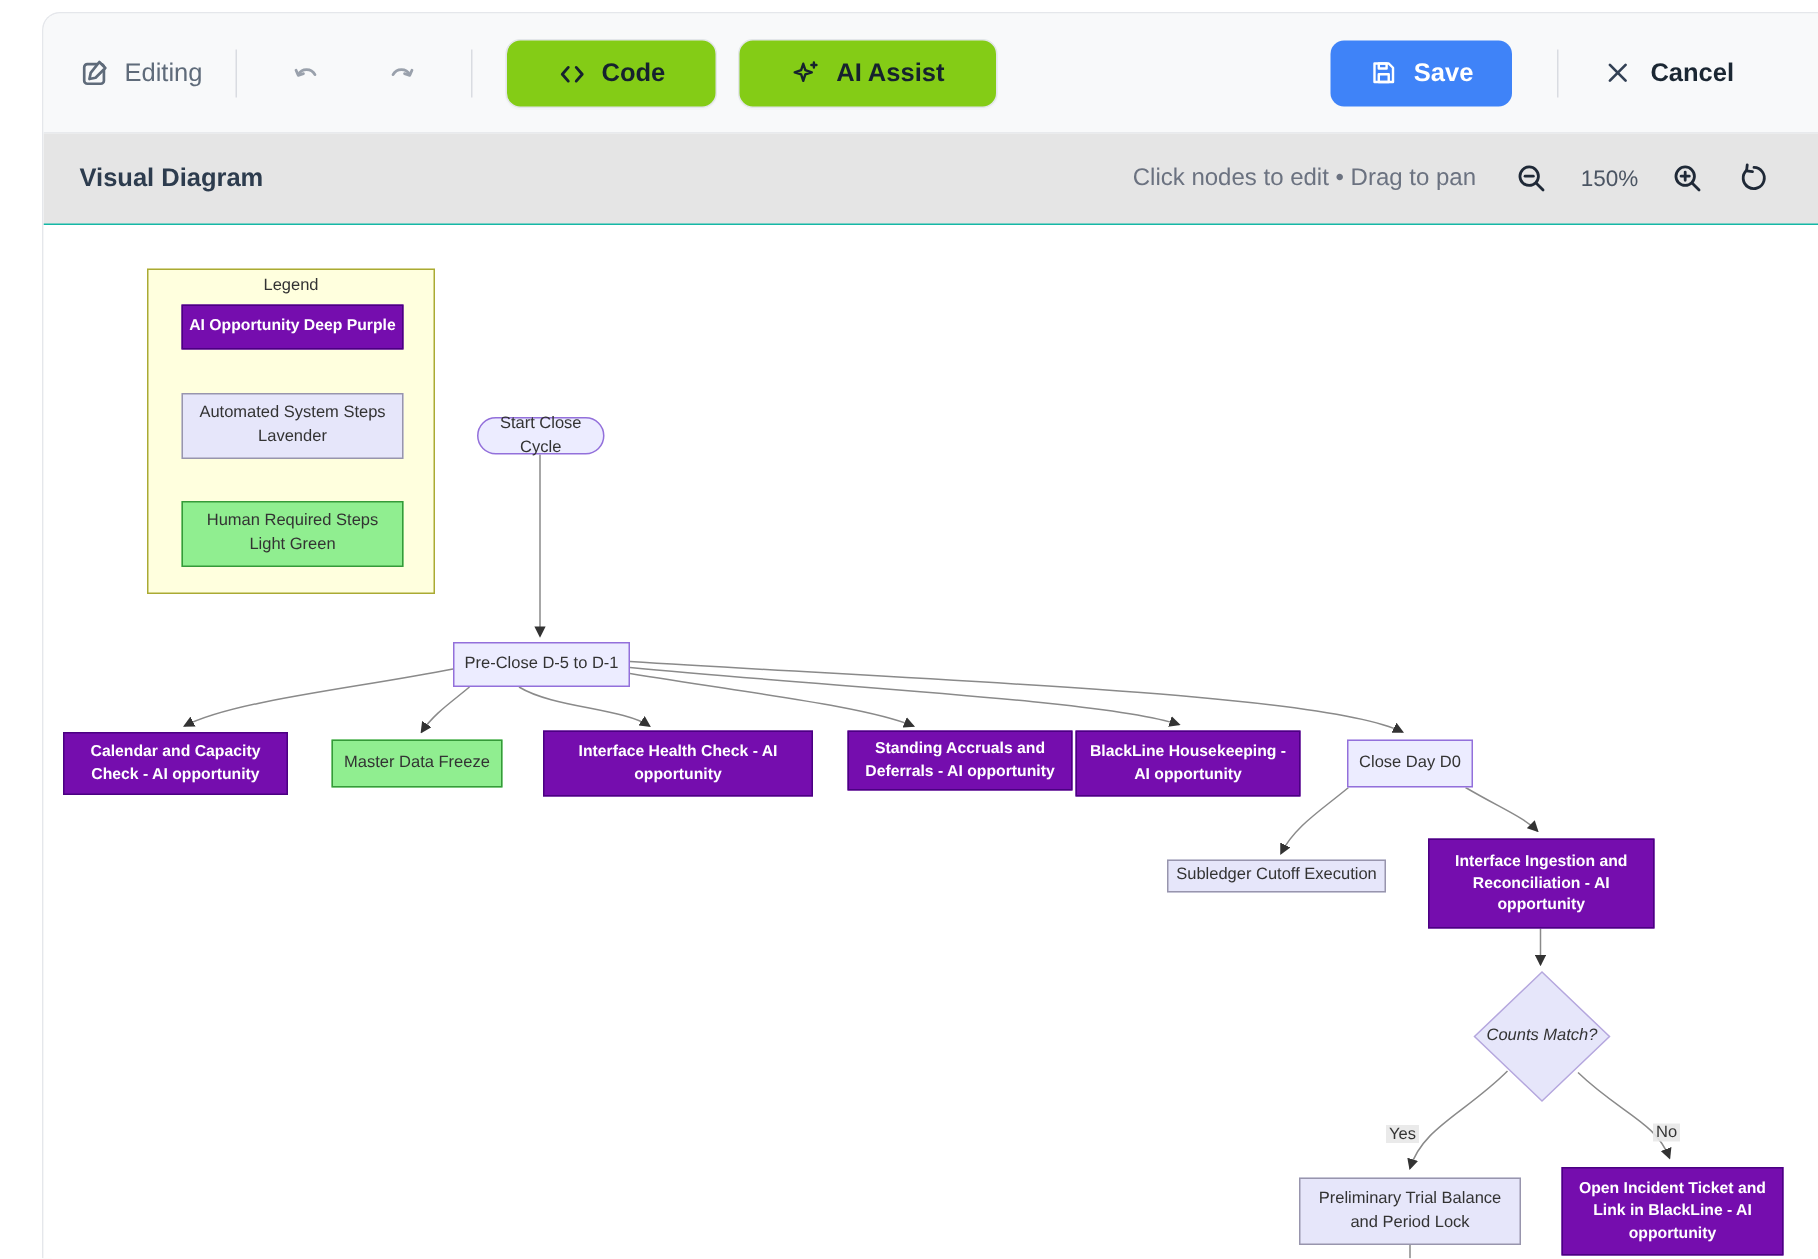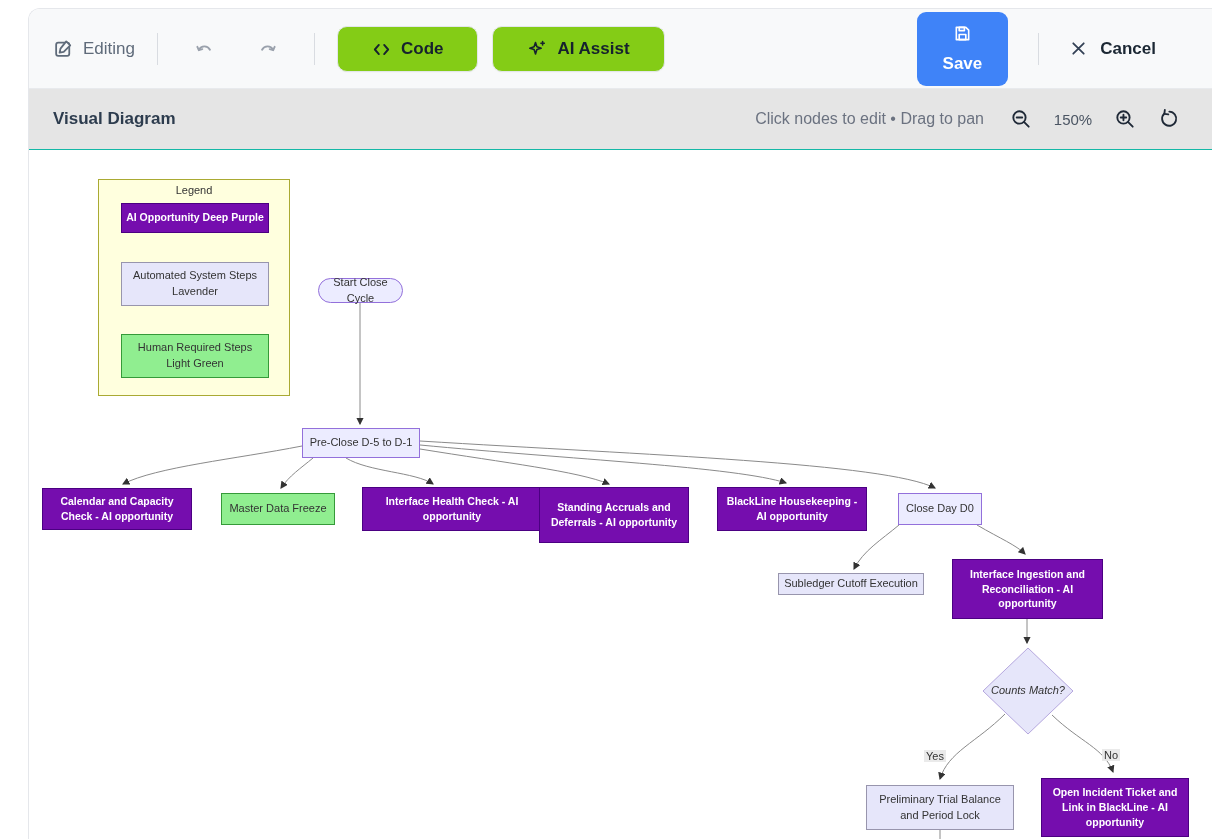--- a/index.html
+++ b/index.html
@@ -16,21 +16,21 @@
   .vsep { width:1px; height:32px; background:#d9dce1; margin:0 8px; }
   .iconbtn { background:none; border:none; color:#9aa1ac; cursor:pointer;
     padding:6px 14px; display:flex; align-items:center; }
   .btn { display:flex; align-items:flex-end; gap:10px; background:#84cc16;
     border:1px solid #e3e6ea; border-radius:10px; padding:12px 34px;
     font-size:17px; font-weight:700; color:#16222e; cursor:pointer;
     box-shadow:0 1px 1px rgba(0,0,0,.02); font-family:inherit; }
   .spacer { flex:1; }
   .btn-primary { display:flex; align-items:center; gap:11px; background:#3f83f8;
     border:none; border-radius:9px; padding:12px 26px; font-size:17px; font-weight:700;
-    color:#fff; cursor:pointer; font-family:inherit;flex-direction:column; }
+    color:#fff; cursor:pointer; font-family:inherit; }
   .btn-ghost { display:flex; align-items:center; gap:12px; background:none; border:none;
     font-size:17px; font-weight:700; color:#1b2733; cursor:pointer; font-family:inherit; }
 
   
   .subheader { height:61px; background:#e5e5e5; border-bottom:1px solid #14b8a6;
     display:flex; align-items:center; padding:0 30px 0 24px; }
   .subtitle { font-size:17px; font-weight:700; color:#2d3c4e; }
   .subright { margin-left:auto; display:flex; align-items:center; gap:18px; }
   .hint { color:#6b7280; font-size:16px; margin-right:6px; }
   .zoomlvl { color:#4b5563; font-size:15px; min-width:42px; text-align:center; }
@@ -189,21 +189,21 @@
 Lavender</div>
       <div class="lnode green" style="top:154px; height:44px;">Human Required Steps
 Light Green</div>
     </div>
 
     <div class="node default stadium" style="left:289px; top:128px; width:85px; height:25px;">Start Close Cycle</div>
     <div class="node default" style="left:273px; top:278px; width:118px; height:30px;">Pre-Close D-5 to D-1</div>
     <div class="node purple" style="left:13px; top:338px; width:150px; height:42px;">Calendar and Capacity Check - AI opportunity</div>
     <div class="node green" style="left:192px; top:343px; width:114px; height:32px;">Master Data Freeze</div>
     <div class="node purple" style="left:333px; top:337px; width:180px; height:44px;">Interface Health Check - AI opportunity</div>
-    <div class="node purple" style="left:510px; top:337px; width:150px; height:56px;">Standing Accruals and Deferrals - AI opportunity</div>
+    <div class="node purple" style="left:536px; top:337px; width:150px; height:40px;">Standing Accruals and Deferrals - AI opportunity</div>
     <div class="node purple" style="left:688px; top:337px; width:150px; height:44px;">BlackLine Housekeeping - AI opportunity</div>
     <div class="node default" style="left:869px; top:343px; width:84px; height:32px;">Close Day D0</div>
     <div class="node" style="left:749px; top:423px; width:146px; height:22px;">Subledger Cutoff Execution</div>
     <div class="node purple" style="left:923px; top:409px; width:151px; height:60px;">Interface Ingestion and Reconciliation - AI opportunity</div>
     <div class="diamond-label" style="left:959px; top:534px; width:80px;">Counts Match?</div>
     <div class="node" style="left:837px; top:635px; width:148px; height:45px;">Preliminary Trial Balance and Period Lock</div>
     <div class="node purple" style="left:1012px; top:628px; width:148px; height:59px;">Open Incident Ticket and Link in BlackLine - AI opportunity</div>
 
     <div class="edge-chip" style="left:895px; top:600px;">Yes</div>
     <div class="edge-chip" style="left:1073px; top:599px;">No</div>

